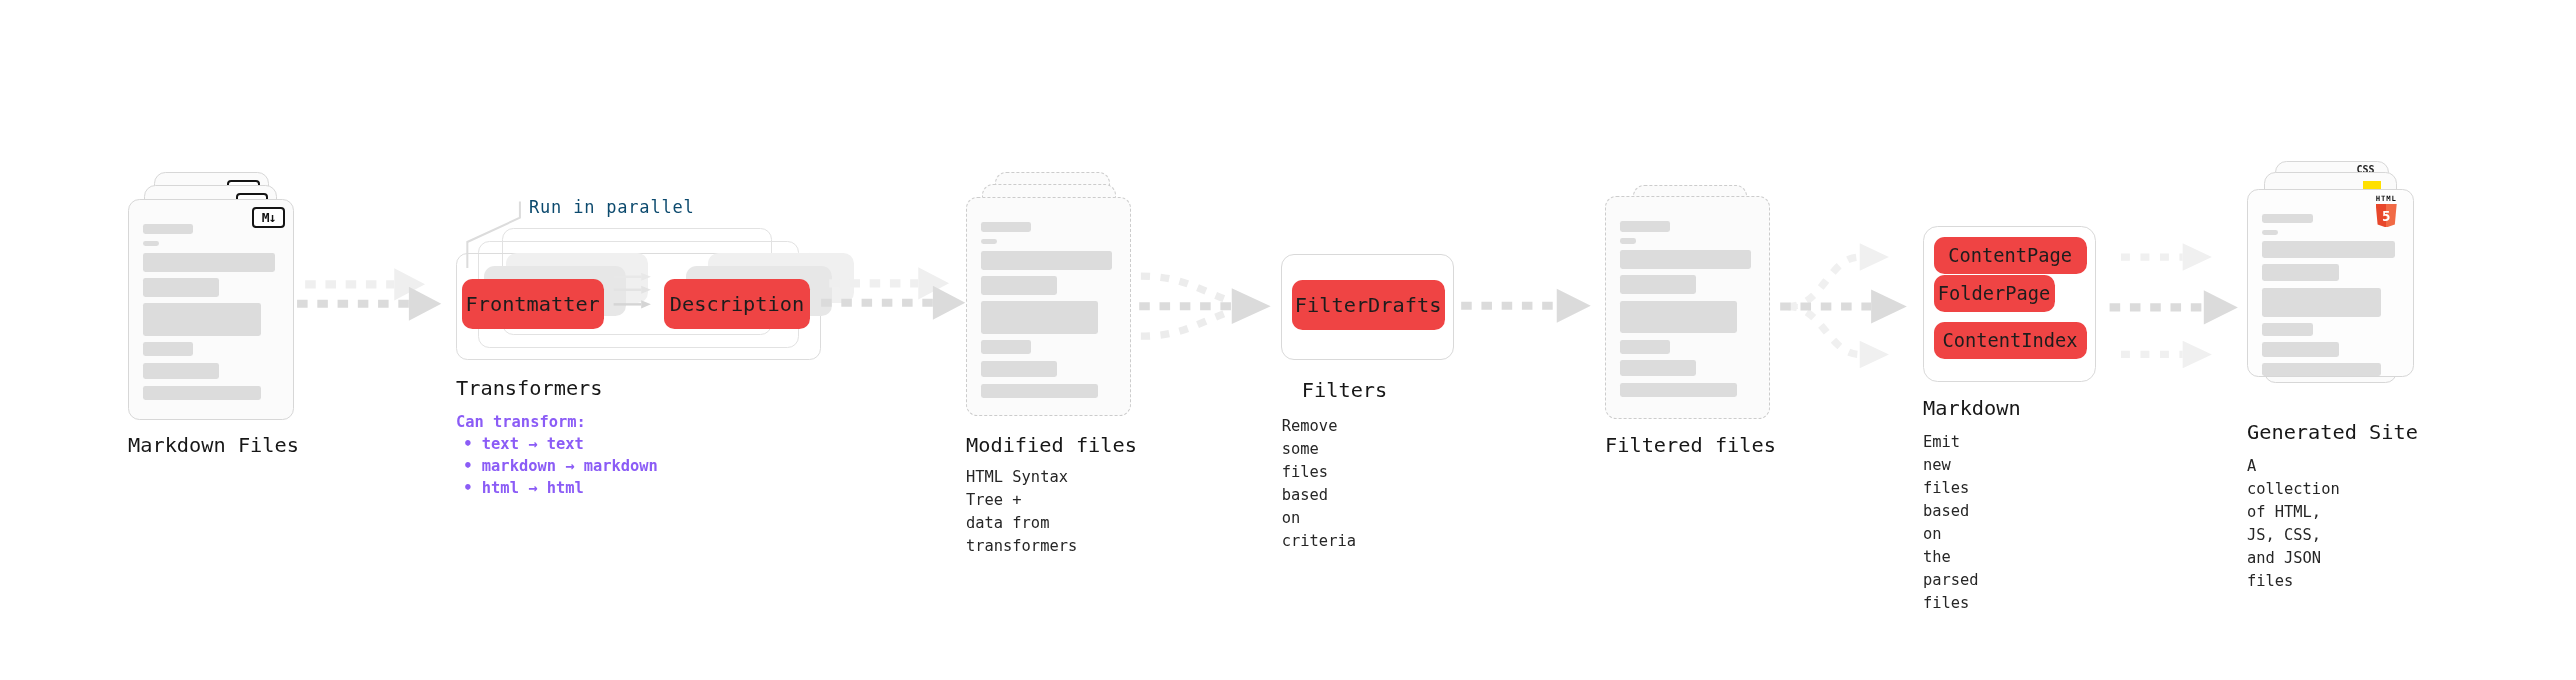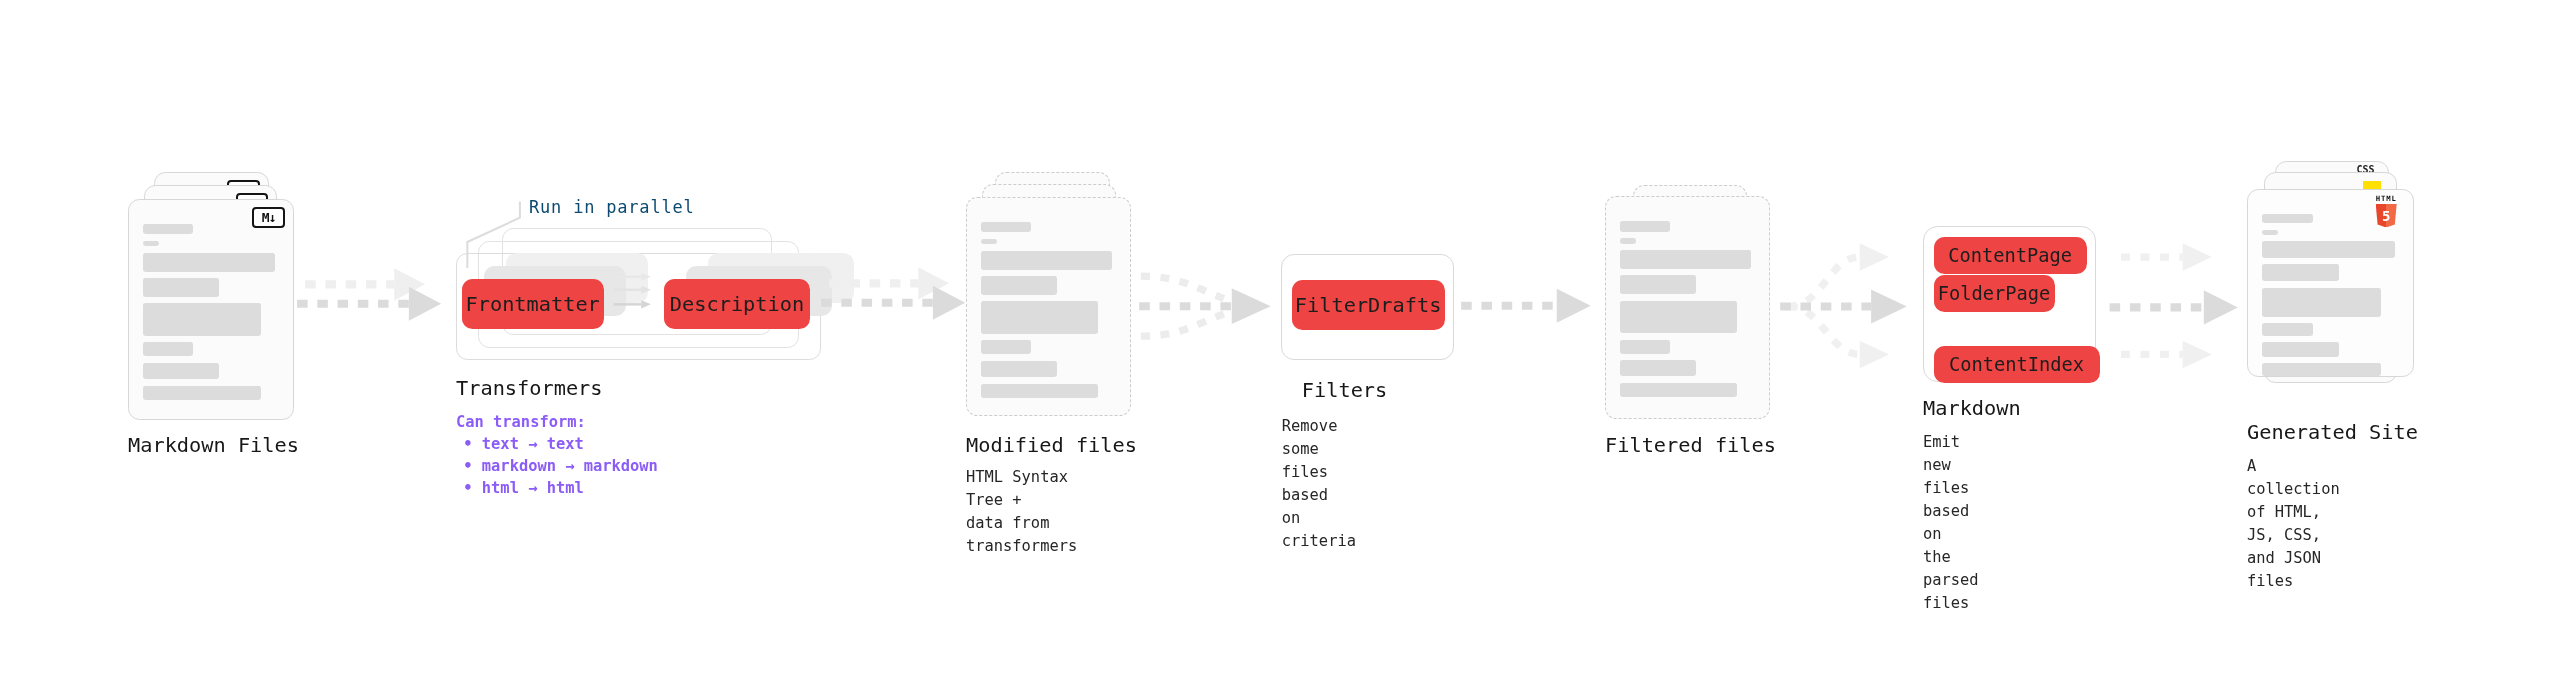--- a/index.html
+++ b/index.html
@@ -199,21 +199,21 @@
     <path d="M10,82 C 52,82 60,141 98,141" fill="none" stroke="#f0f0f0" stroke-width="9" stroke-dasharray="11 13"></path>
     <polygon points="98,124 134,141 98,158" fill="#f0f0f0"></polygon>
     <line x1="0" y1="82" x2="112" y2="82" stroke="#dbdbdb" stroke-width="10" stroke-dasharray="13 12"></line>
     <polygon points="112,61 156,82 112,103" fill="#dbdbdb"></polygon>
   </svg>
 
   <div class="stage" style="left:1923px;top:226px;">
     <div class="wbox" style="left:0;top:0;width:173px;height:156px;border-radius:14.6px;"></div>
     <div class="pill mid" style="left:10.6px;top:11.4px;width:153px;height:37px;">ContentPage</div>
     <div class="pill mid" style="left:10.6px;top:49px;width:121px;height:37px;">FolderPage</div>
-    <div class="pill mid" style="left:10.6px;top:120px;width:166px;height:37px;">ContentIndex</div>
+    <div class="pill mid" style="left:10.6px;top:96px;width:153px;height:37px;">ContentIndex</div>
     <div class="stage-label" style="left:0;top:170px;">Markdown</div>
     <div class="stage-desc" style="left:0;top:205px;">Emit new files based on
 the parsed files</div>
   </div>
 
   <svg class="arr" style="left:2108px;top:240px;" width="138" height="138" viewBox="0 0 170 170">
     <line x1="16" y1="21" x2="92" y2="21" stroke="#f0f0f0" stroke-width="9" stroke-dasharray="11 13"></line>
     <polygon points="92,4 128,21 92,38" fill="#f0f0f0"></polygon>
     <line x1="2" y1="83" x2="118" y2="83" stroke="#dbdbdb" stroke-width="10" stroke-dasharray="13 12"></line>
     <polygon points="118,62 160,83 118,104" fill="#dbdbdb"></polygon>

